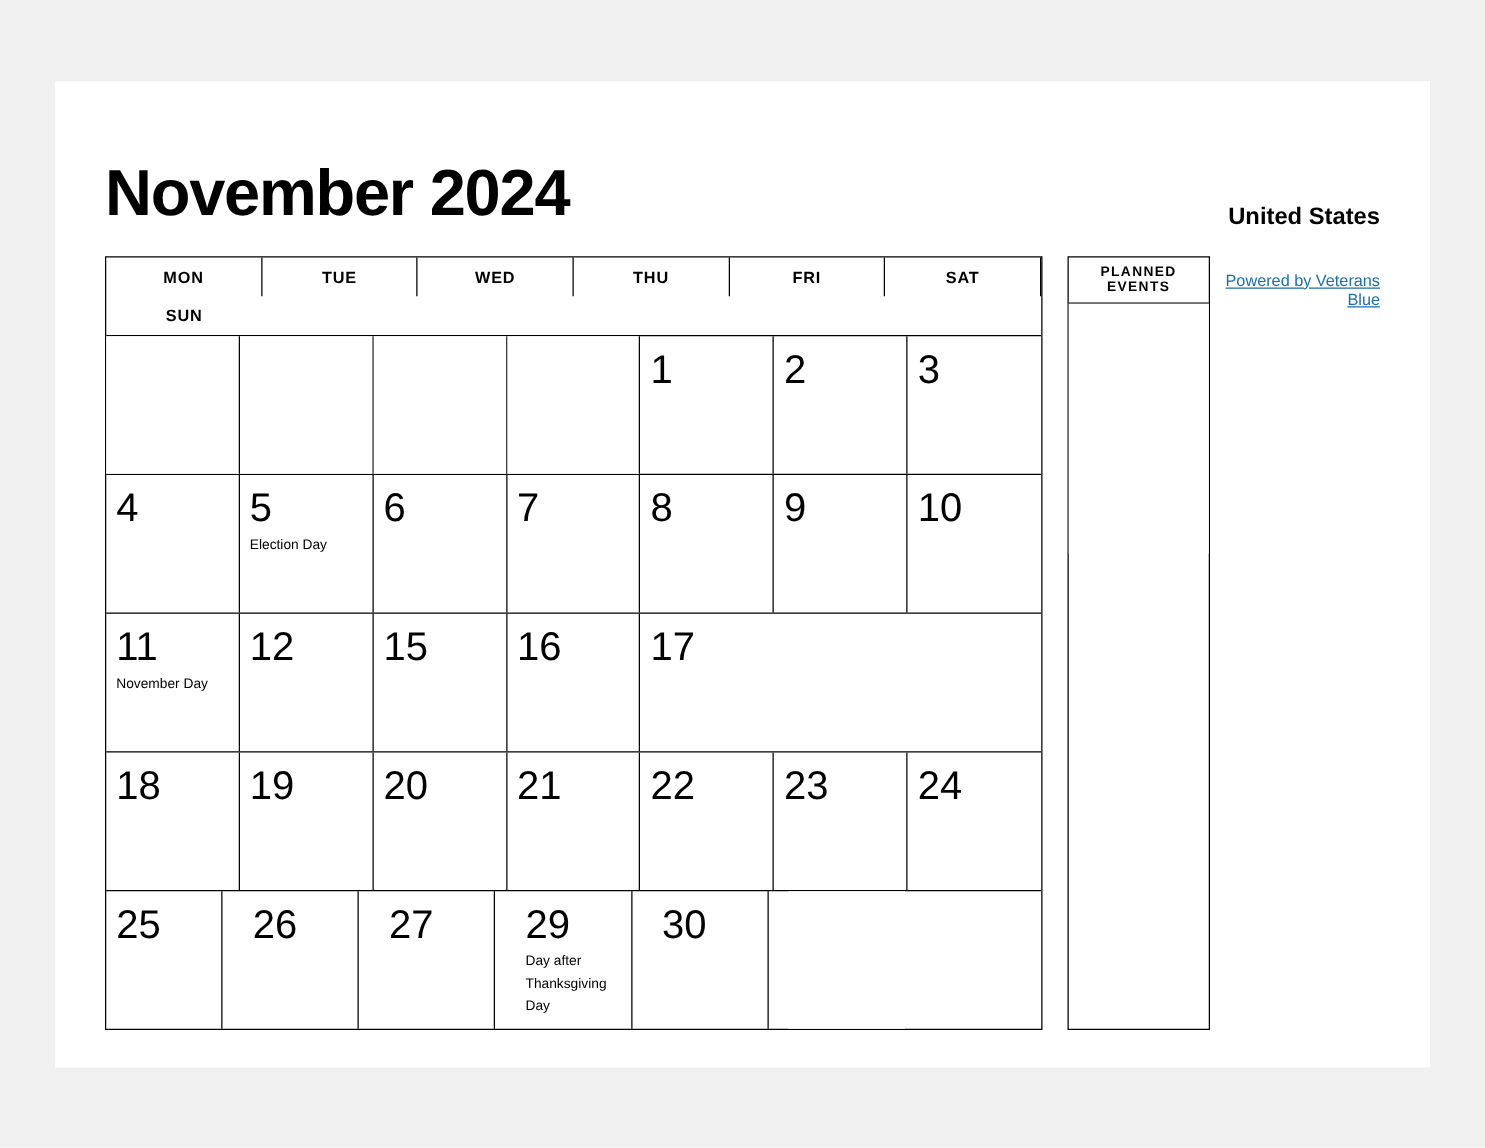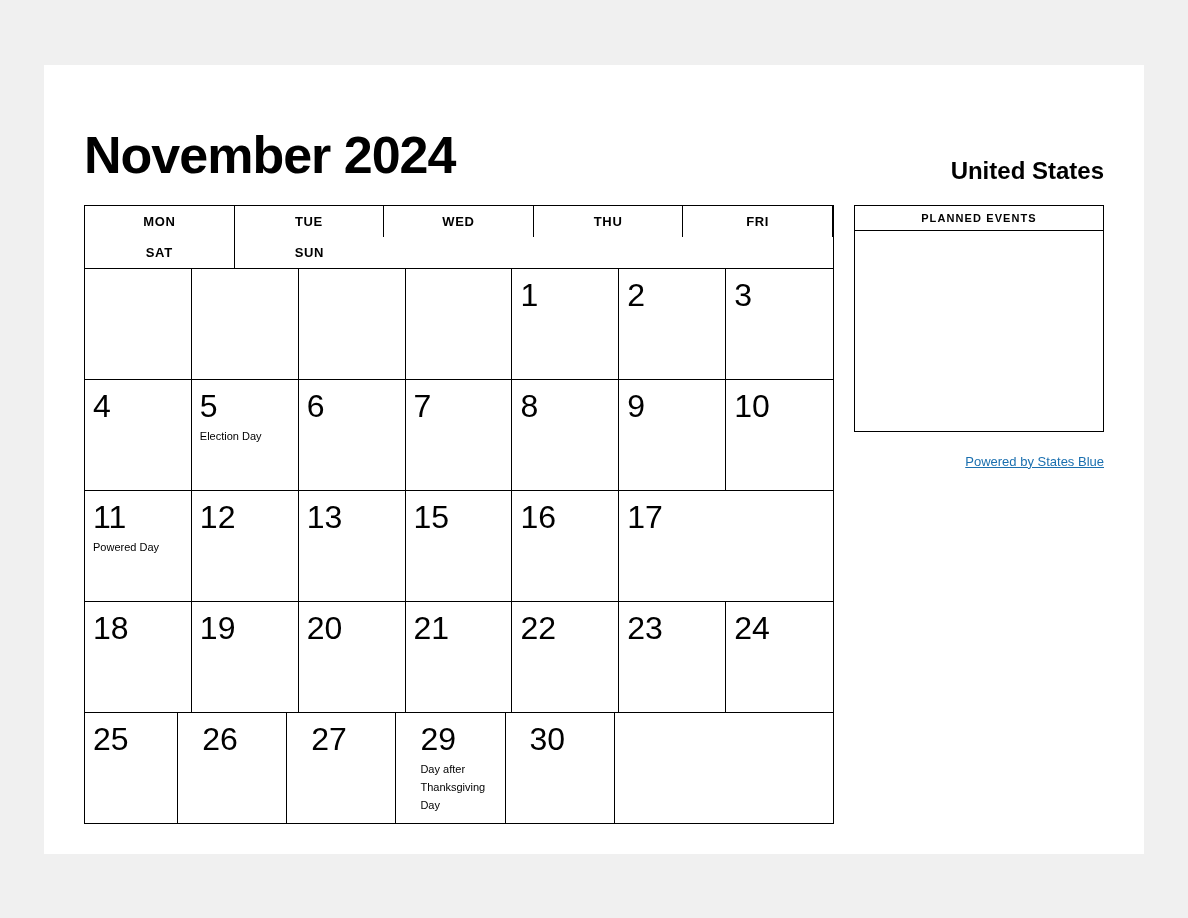--- a/index.html
+++ b/index.html
@@ -23,46 +23,46 @@
       align-items: flex-end;
       margin-bottom: 20px;
     }
     .header-title {
       font-size: 52px;
       font-weight: 900;
       color: #000;
       letter-spacing: -1px;
     }
     .header-country {
-      font-size: 24px;
+      font-size: 19px;
       font-weight: 900;
       color: #000;
     }
     .main-layout {
       display: flex;
       gap: 20px;
     }
     .calendar-section {
       flex: 1;
     }
     .sidebar-section {
       width: 250px;
       display: flex;
-      flex-direction: column;
+      flex-direction: row;
       gap: 10px;
     }
     
     .calendar-grid {
       border: 1.5px solid #000;
       border-collapse: collapse;
       width: 100%;
     }
     .calendar-header-row {
       display: grid;
-      grid-template-columns: repeat(5, 1fr);
+      grid-template-columns: repeat(6, 1fr);
       border-bottom: 1.5px solid #000;
     }
     .cal-header-cell {
       text-align: center;
       font-size: 13px;
       font-weight: 700;
       padding: 8px 0;
       border-right: 1px solid #000;
       letter-spacing: 0.05em;
     }
@@ -204,27 +204,24 @@
               <span class="day-number">9</span>
             </div>
             <div class="cal-cell">
               <span class="day-number">10</span>
             </div>
           </div>
 
           <div class="calendar-row">
             <div class="cal-cell">
               <span class="day-number">11</span>
-              <span class="day-event">Powered Day</span>
+              <span class="day-event">November Day</span>
             </div>
             <div class="cal-cell">
               <span class="day-number">12</span>
-            </div>
-            <div class="cal-cell">
-              <span class="day-number">13</span>
             </div>
             <div class="cal-cell">
               <span class="day-number">15</span>
             </div>
             <div class="cal-cell">
               <span class="day-number">16</span>
             </div>
             <div class="cal-cell">
               <span class="day-number">17</span>
             </div>
@@ -276,17 +273,17 @@
         </div>
       </div>
     </div>
 
     <div class="sidebar-section">
       <div class="sidebar-box">
         <div class="sidebar-box-header">PLANNED EVENTS</div>
         <div class="sidebar-box-body"></div>
       </div>
       <div class="powered-by">
-        <a href="#">Powered by States Blue</a>
+        <a href="#">Powered by Veterans Blue</a>
       </div>
     </div>
   </div>
 </div>
 
 </body></html>

